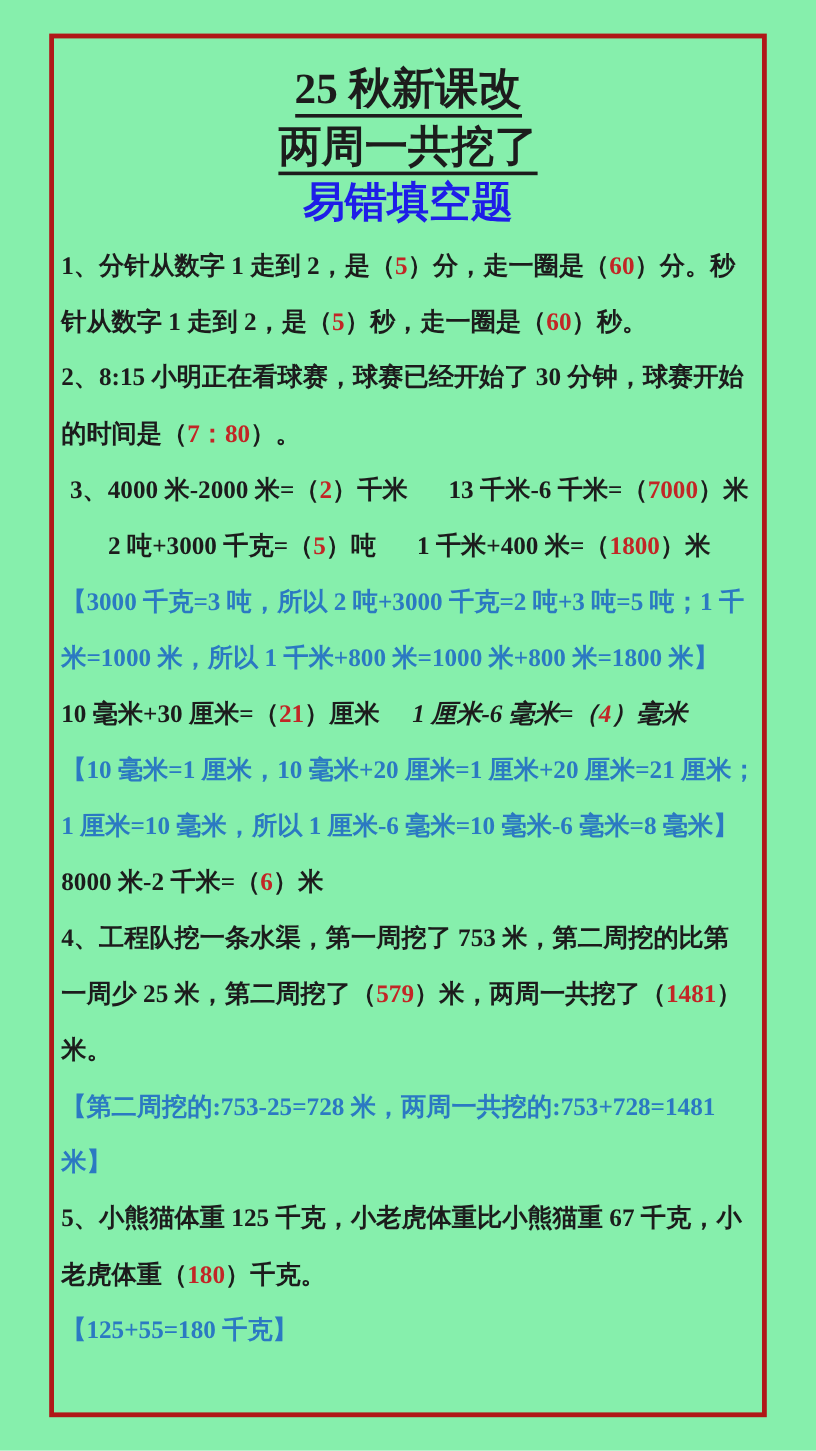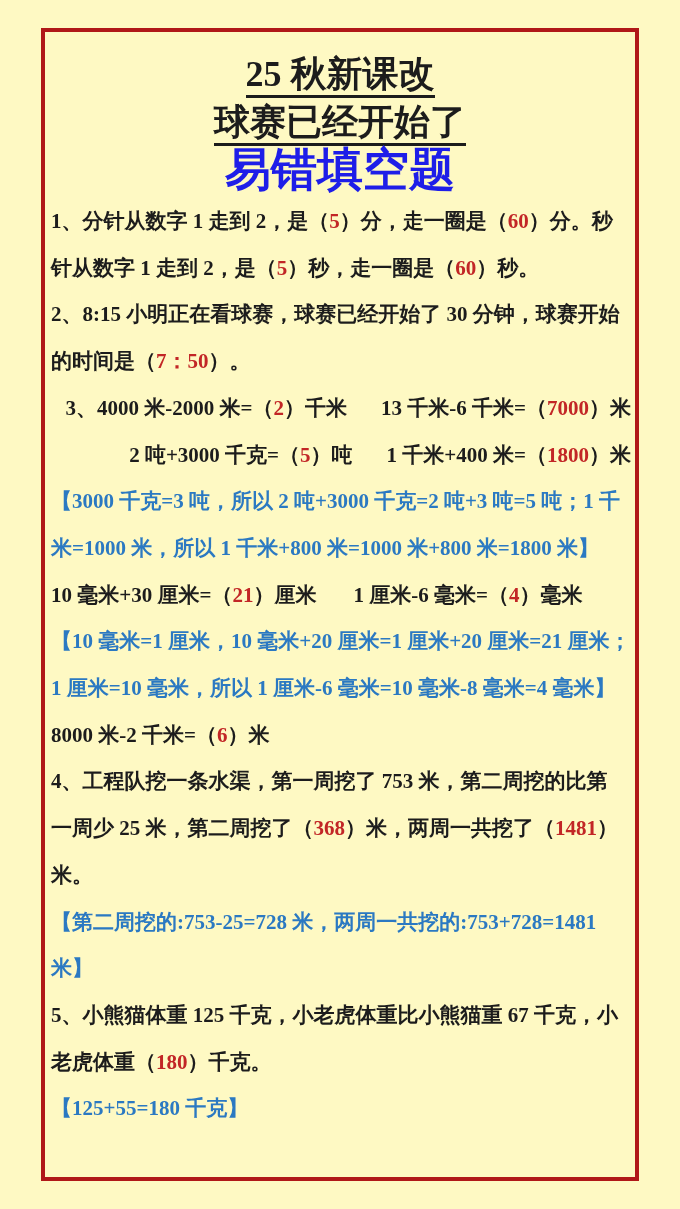--- a/index.html
+++ b/index.html
@@ -7,21 +7,21 @@
     padding: 0;
     background: #ffffff;
     width: 680px;
     height: 1209px;
     font-family: "Liberation Serif", "DejaVu Serif", serif;
   }
   .page {
     position: relative;
     width: 680px;
     height: 1209px;
-    background: #fef9c3;
+    background: #86efac;
     overflow: hidden;
   }
   .frame {
     position: absolute;
     left: 41px;
     top: 28px;
     width: 598px;
     height: 1153px;
     border: 4px solid var(--border-red, #B01818);
     box-sizing: border-box;
@@ -38,89 +38,90 @@
     font-size: 36px;
     color: var(--ink, #1c1c1c);
   }
   .title-line .u {
     border-bottom: 3px solid var(--ink, #1c1c1c);
     padding-bottom: 1px;
   }
   .subtitle-line {
     display: block;
     line-height: 46px;
-    font-size: 46px;
+    font-size: 35px;
     color: var(--title-blue, #1E1EE8);
     font-family: "Liberation Sans", "DejaVu Sans", sans-serif;
   }
   .content {
     margin-top: 6px;
     padding: 0 4px 0 6px;
     font-weight: bold;
     font-size: 21px;
     overflow: hidden;
   }
   .line {
     line-height: 46.7px;
     white-space: nowrap;
     color: var(--ink, #1c1c1c);
   }
   .line.split {
     display: flex;
-    justify-content: flex-end;
+    justify-content: center;
     gap: 34px;
   }
   .line.gap {
     display: flex;
     justify-content: flex-start;
   }
   .line.gap .part-right {
-    margin-left: 37px;
+    margin-left: 27px;
+    font-style: italic;
   }
   .part-left, .part-right {
     white-space: nowrap;
   }
   .seg-black { color: var(--ink, #1c1c1c); }
   .seg-red   { color: var(--red, #C22626); }
   .seg-blue  { color: var(--blue, #2B79C2); }
 </style>
 </head>
 <body>
 
 <div class="page">
   <div class="frame">
     <div class="header">
       <span class="title-line"><span class="u">25 秋新课改</span></span>
-      <span class="title-line"><span class="u">球赛已经开始了</span></span>
+      <span class="title-line"><span class="u">两周一共挖了</span></span>
       <span class="subtitle-line">易错填空题</span>
     </div>
     <div class="content">
         <div class="line single"><span class="part-left"><span class="seg-black">1、分针从数字 1 走到 2，是（</span><span class="seg-red">5</span><span class="seg-black">）分，走一圈是（</span><span class="seg-red">60</span><span class="seg-black">）分。秒</span></span></div>
         <div class="line single"><span class="part-left"><span class="seg-black">针从数字 1 走到 2，是（</span><span class="seg-red">5</span><span class="seg-black">）秒，走一圈是（</span><span class="seg-red">60</span><span class="seg-black">）秒。</span></span></div>
         <div class="line single"><span class="part-left"><span class="seg-black">2、8:15 小明正在看球赛，球赛已经开始了 30 分钟，球赛开始</span></span></div>
-        <div class="line single"><span class="part-left"><span class="seg-black">的时间是（</span><span class="seg-red">7：50</span><span class="seg-black">）。</span></span></div>
+        <div class="line single"><span class="part-left"><span class="seg-black">的时间是（</span><span class="seg-red">7：80</span><span class="seg-black">）。</span></span></div>
         <div class="line split">
           <span class="part-left"><span class="seg-black">3、4000 米-2000 米=（</span><span class="seg-red">2</span><span class="seg-black">）千米</span></span>
           <span class="part-right"><span class="seg-black">13 千米-6 千米=（</span><span class="seg-red">7000</span><span class="seg-black">）米</span></span>
         </div>
         <div class="line split">
           <span class="part-left"><span class="seg-black">2 吨+3000 千克=（</span><span class="seg-red">5</span><span class="seg-black">）吨</span></span>
           <span class="part-right"><span class="seg-black">1 千米+400 米=（</span><span class="seg-red">1800</span><span class="seg-black">）米</span></span>
         </div>
         <div class="line single"><span class="part-left"><span class="seg-blue">【3000 千克=3 吨，所以 2 吨+3000 千克=2 吨+3 吨=5 吨；1 千</span></span></div>
         <div class="line single"><span class="part-left"><span class="seg-blue">米=1000 米，所以 1 千米+800 米=1000 米+800 米=1800 米】</span></span></div>
         <div class="line gap">
           <span class="part-left"><span class="seg-black">10 毫米+30 厘米=（</span><span class="seg-red">21</span><span class="seg-black">）厘米</span></span>
           <span class="part-right"><span class="seg-black">1 厘米-6 毫米=（</span><span class="seg-red">4</span><span class="seg-black">）毫米</span></span>
         </div>
         <div class="line single"><span class="part-left"><span class="seg-blue">【10 毫米=1 厘米，10 毫米+20 厘米=1 厘米+20 厘米=21 厘米；</span></span></div>
-        <div class="line single"><span class="part-left"><span class="seg-blue">1 厘米=10 毫米，所以 1 厘米-6 毫米=10 毫米-8 毫米=4 毫米】</span></span></div>
+        <div class="line single"><span class="part-left"><span class="seg-blue">1 厘米=10 毫米，所以 1 厘米-6 毫米=10 毫米-6 毫米=8 毫米】</span></span></div>
         <div class="line single"><span class="part-left"><span class="seg-black">8000 米-2 千米=（</span><span class="seg-red">6</span><span class="seg-black">）米</span></span></div>
         <div class="line single"><span class="part-left"><span class="seg-black">4、工程队挖一条水渠，第一周挖了 753 米，第二周挖的比第</span></span></div>
-        <div class="line single"><span class="part-left"><span class="seg-black">一周少 25 米，第二周挖了（</span><span class="seg-red">368</span><span class="seg-black">）米，两周一共挖了（</span><span class="seg-red">1481</span><span class="seg-black">）</span></span></div>
+        <div class="line single"><span class="part-left"><span class="seg-black">一周少 25 米，第二周挖了（</span><span class="seg-red">579</span><span class="seg-black">）米，两周一共挖了（</span><span class="seg-red">1481</span><span class="seg-black">）</span></span></div>
         <div class="line single"><span class="part-left"><span class="seg-black">米。</span></span></div>
         <div class="line single"><span class="part-left"><span class="seg-blue">【第二周挖的:753-25=728 米，两周一共挖的:753+728=1481</span></span></div>
         <div class="line single"><span class="part-left"><span class="seg-blue">米】</span></span></div>
         <div class="line single"><span class="part-left"><span class="seg-black">5、小熊猫体重 125 千克，小老虎体重比小熊猫重 67 千克，小</span></span></div>
         <div class="line single"><span class="part-left"><span class="seg-black">老虎体重（</span><span class="seg-red">180</span><span class="seg-black">）千克。</span></span></div>
         <div class="line single"><span class="part-left"><span class="seg-blue">【125+55=180 千克】</span></span></div>
       </div>
   </div>
 </div>
 

